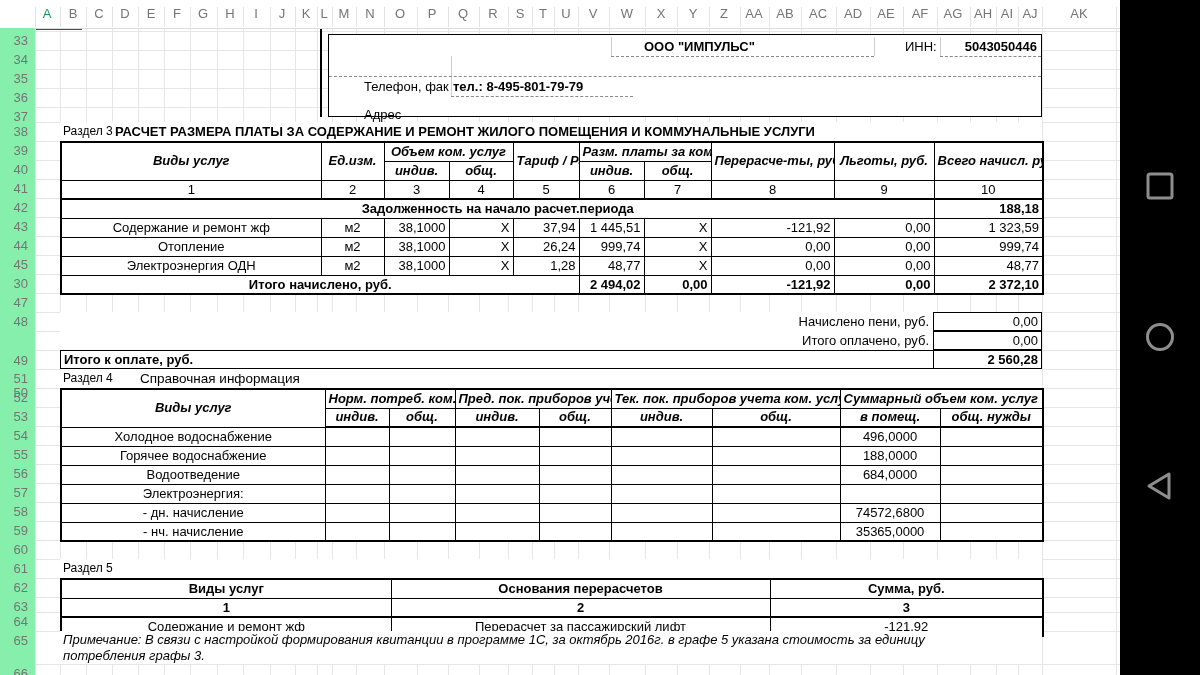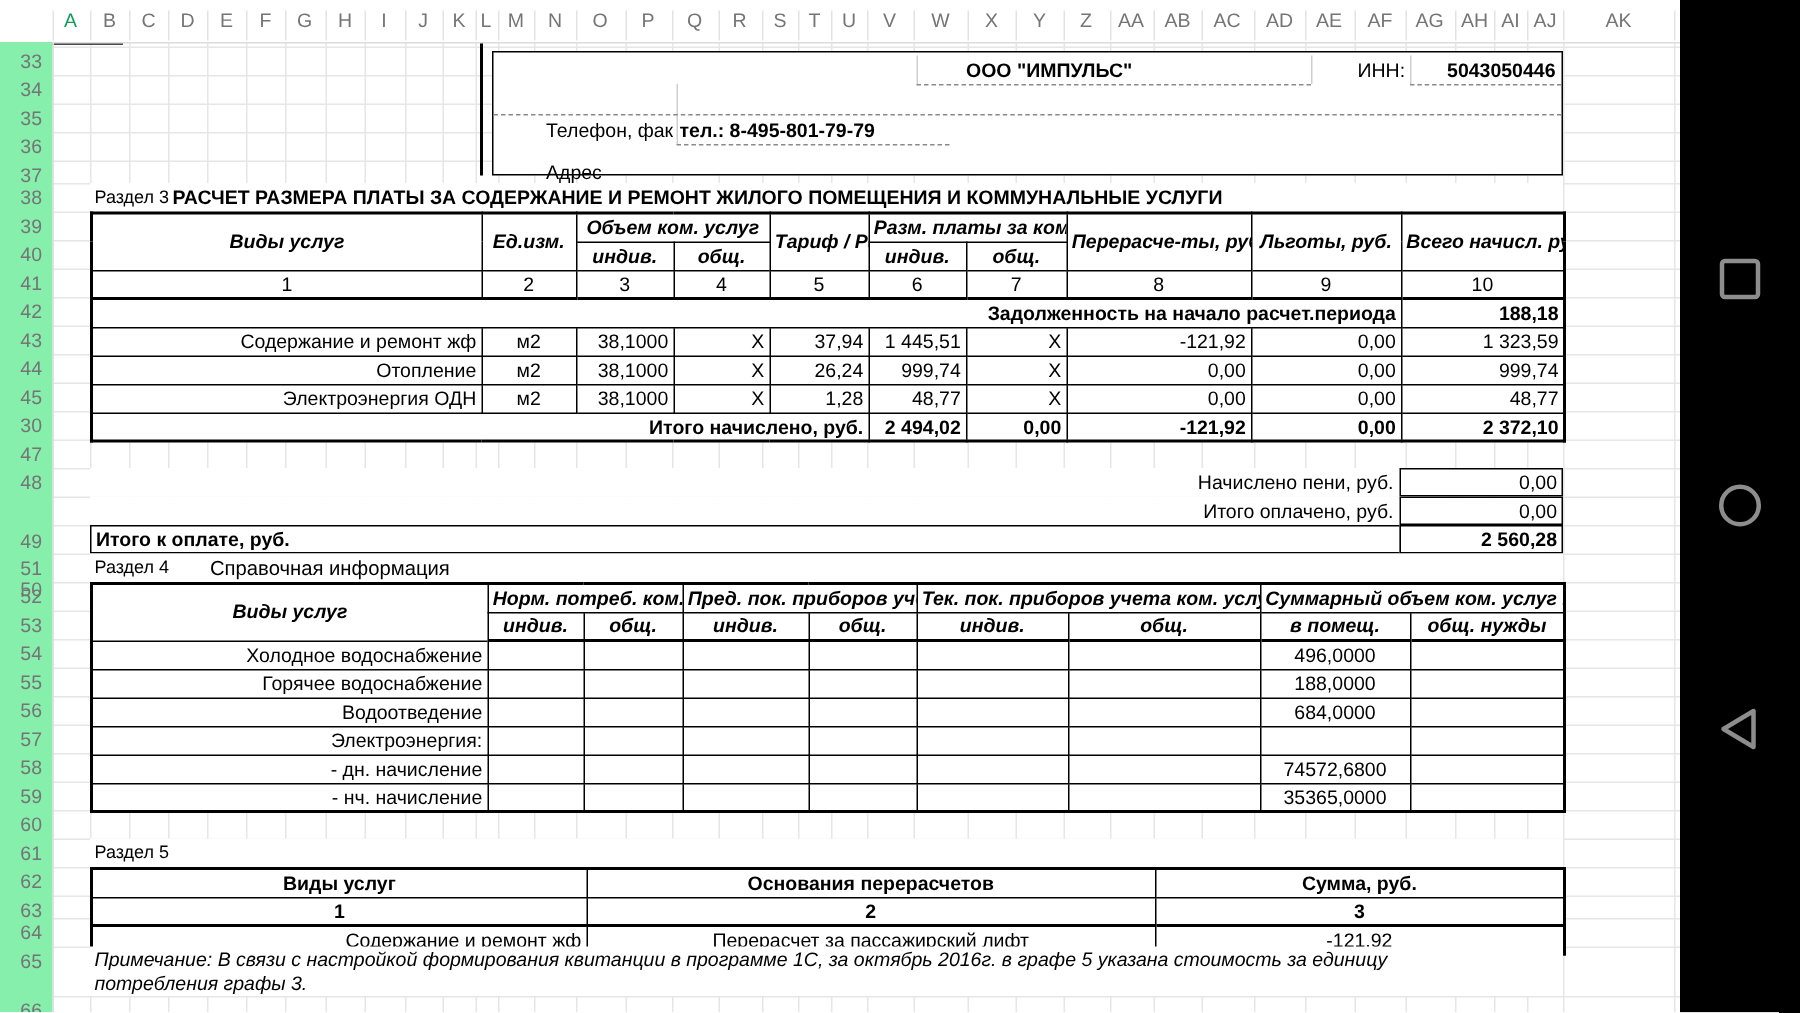--- a/index.html
+++ b/index.html
@@ -31,21 +31,21 @@
   .selline{position:absolute;left:35px;top:28px;width:47px;height:2px;background:#4a4a4a;}
   
   table.t{position:absolute;border-collapse:collapse;table-layout:fixed;background:#fff;border:2px solid #000;}
   table.t td{border:1px solid #000;font-size:13px;padding:0 3px;overflow:hidden;white-space:nowrap;vertical-align:middle;}
   table.t tr{height:19px;}
   tr.hgrp{height:38px;}
   tr.hnum{height:19px;}
   tr.short{height:15px;}
   td.h{font-weight:bold;font-style:italic;text-align:center;white-space:normal;line-height:14px;}
   td.hn{font-style:normal;}
-  td.l{text-align:right;}
+  td.l{text-align:center;}
   td.c{text-align:center;}
   td.r{text-align:right;}
   td.vtop{vertical-align:top;padding-top:1px;}
   td.pre{white-space:pre-line;}
   tr.thickb td{border-bottom-width:2px;}
   
   .rlabel{position:absolute;background:#fff;text-align:right;font-size:13px;line-height:19px;padding-right:4px;box-sizing:border-box;}
   .vbox{position:absolute;border:1px solid #000;background:#fff;font-size:13px;line-height:17px;box-sizing:border-box;padding:0 3px;}
   
   .note{position:absolute;left:60px;top:631px;width:982px;height:33px;background:#fff;box-sizing:border-box;

